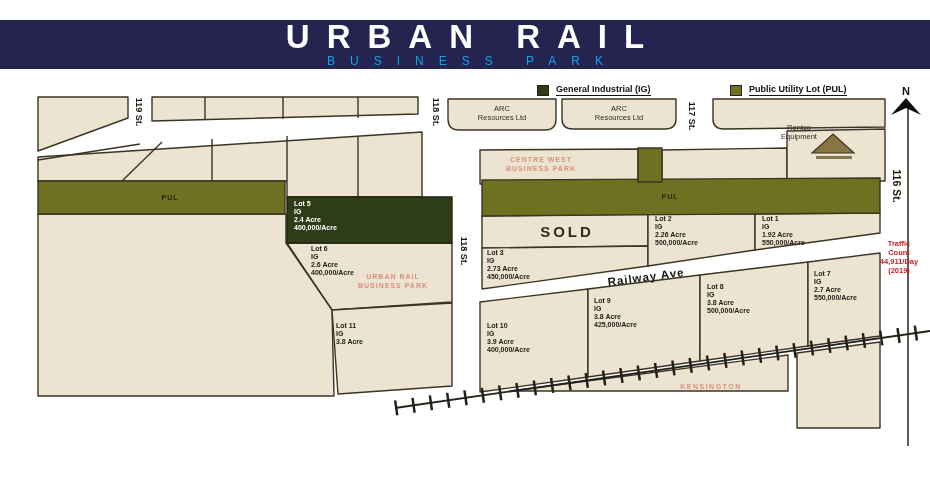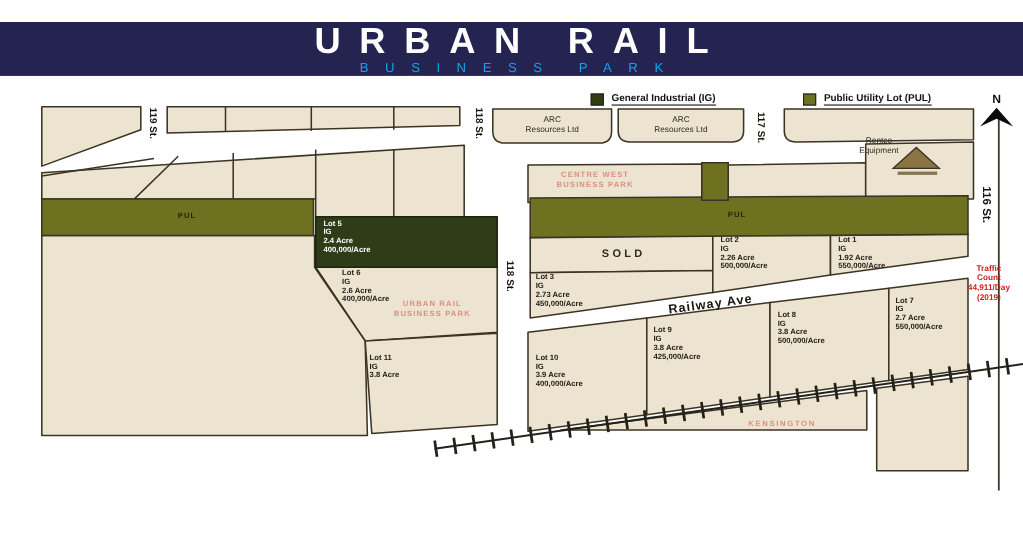--- a/index.html
+++ b/index.html
@@ -21,21 +21,21 @@
   .vlabel{position:absolute;transform:translate(-50%,-50%) rotate(90deg);white-space:nowrap;
           font-weight:bold;font-size:9px;color:#17150e;}
   .street-big{font-size:10.5px;}
   .lot-label{position:absolute;font-weight:bold;font-size:7px;line-height:8px;color:#23211a;
              white-space:nowrap;}
   .lot-label div{white-space:nowrap;}
   .lot-label.white{color:#ffffff;}
   .biz{font-weight:normal;font-size:7.5px;line-height:9px;color:#2e2c20;}
   .salmon{font-weight:bold;font-size:7px;line-height:9px;color:#d9907e;letter-spacing:1px;}
   .pul{font-weight:bold;font-size:7px;color:#26260f;letter-spacing:1px;}
-  .sold{font-weight:bold;font-size:10px;letter-spacing:3px;color:#2e2c20;}
+  .sold{font-weight:bold;font-size:15px;letter-spacing:3px;color:#2e2c20;}
   .railway{font-weight:bold;font-size:11.5px;letter-spacing:1px;color:#17150e;
            transform:translate(-50%,-50%) rotate(-7.5deg);}
   .traffic{font-weight:bold;font-size:7.5px;line-height:9px;color:#cc1f1f;}
   .north-n{position:absolute;font-weight:bold;font-size:11px;color:#111;transform:translate(-50%,-50%);}
 </style>
 </head>
 <body>
 
 <div class="stage">
 

